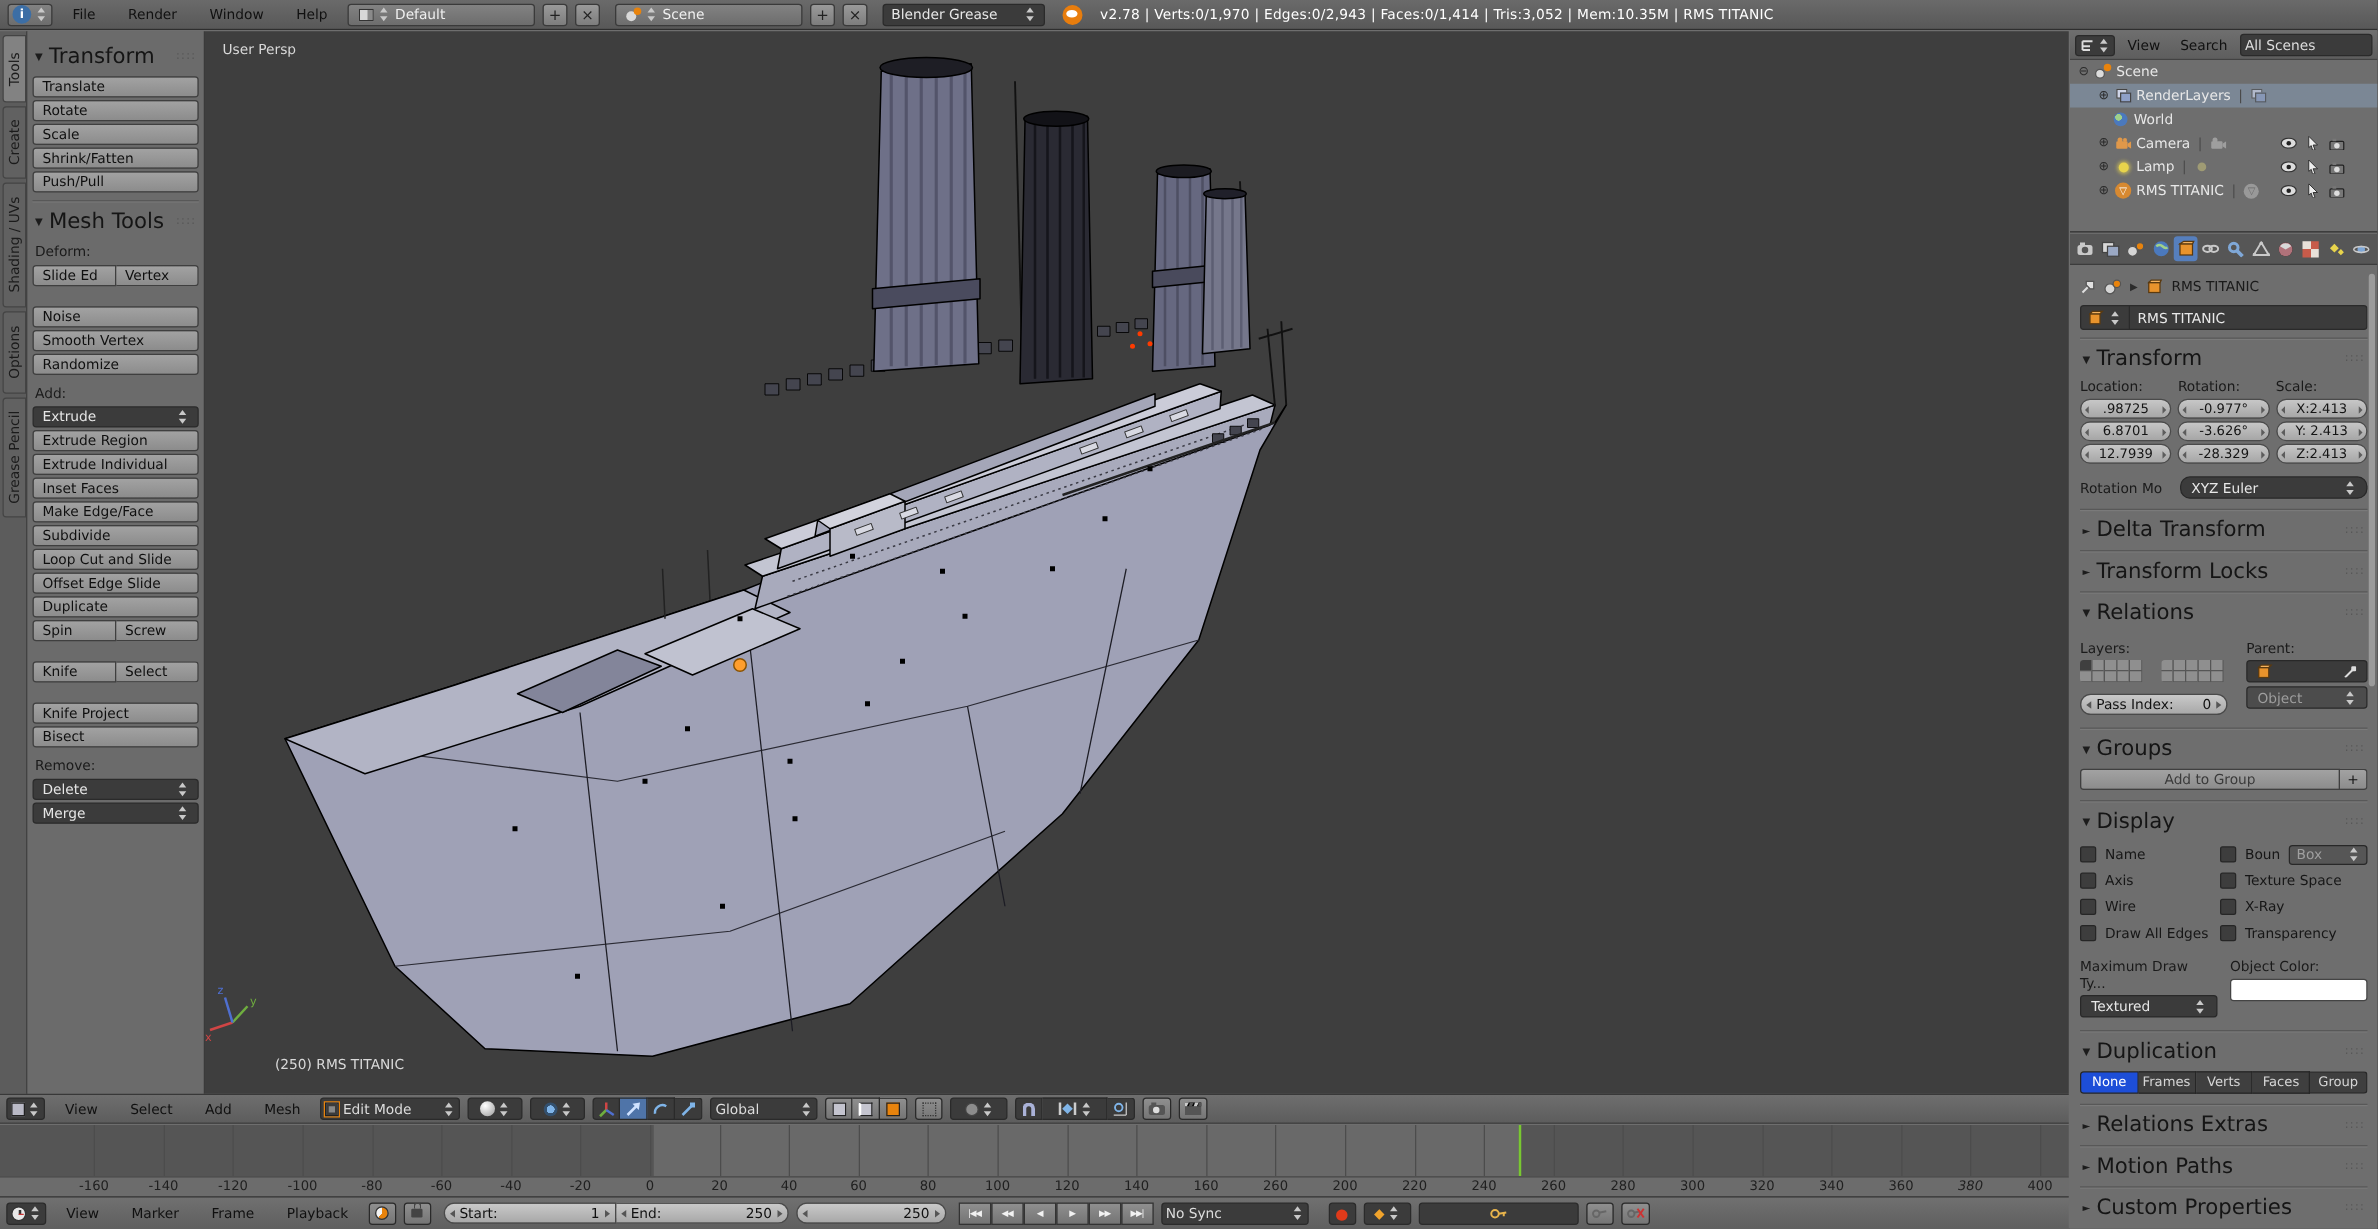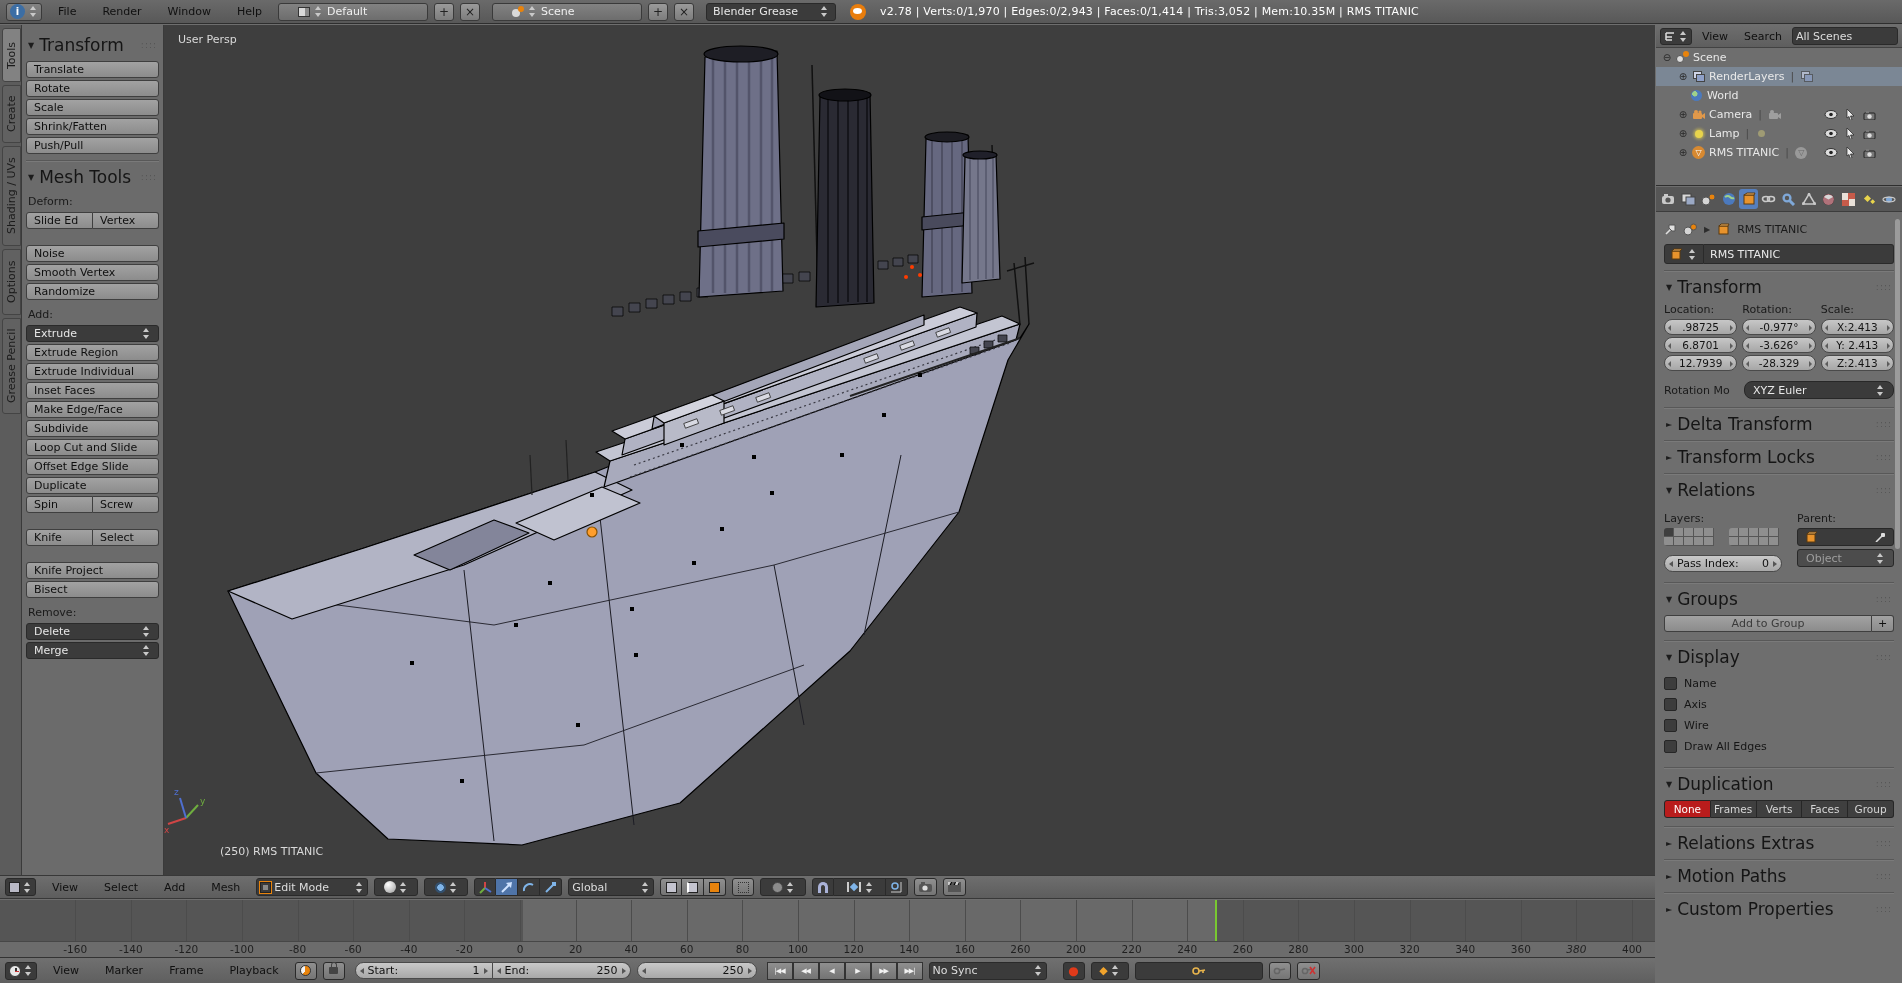--- a/index.html
+++ b/index.html
@@ -2,21 +2,21 @@
 <html><head>
 <meta charset="utf-8">
 <style>
   *{box-sizing:border-box;margin:0;padding:0}
   html,body{width:1902px;height:983px;overflow:hidden}
   body{font-family:"DejaVu Sans",sans-serif;font-size:11px;background:#6e6e6e;color:#111;position:relative}
   .abs{position:absolute}
   
   #topbar{left:0;top:0;width:1902px;height:24px;background:linear-gradient(#6a6a6a,#585858);border-bottom:1px solid #2e2e2e;display:flex;align-items:center;gap:6px;padding:0 6px;z-index:5}
   .menu{color:#101010;padding:0 10px;cursor:default}
-  .field{display:flex;align-items:center;background:linear-gradient(#828282,#6d6d6d);border:1px solid #3a3a3a;border-radius:3px;height:18px;color:#f0f0f0;padding:0 19px;gap:4px}
+  .field{display:flex;align-items:center;background:linear-gradient(#828282,#6d6d6d);border:1px solid #3a3a3a;border-radius:3px;height:18px;color:#f0f0f0;padding:0 8px;gap:4px}
   .sqbtn{width:20px;height:18px;background:linear-gradient(#9a9a9a,#7d7d7d);border:1px solid #3a3a3a;border-radius:3px;color:#222;display:flex;align-items:center;justify-content:center;font-size:12px}
   .dbtn{display:flex;align-items:center;gap:5px;background:#3b3b3b;border:1px solid #2a2a2a;border-radius:3px;height:18px;color:#e8e8e8;padding:0 6px}
   .ud{width:9px;height:11px;position:relative;flex:0 0 9px}
   .ud::before,.ud::after{content:"";position:absolute;left:1px;border-left:3.5px solid transparent;border-right:3.5px solid transparent}
   .ud::before{top:0;border-bottom:4px solid #c9c9c9}
   .ud::after{bottom:0;border-top:4px solid #c9c9c9}
   .stats{color:#fff;margin-left:8px;letter-spacing:.2px}
   .blogo{width:16px;height:16px;border-radius:50%;background:#e87d0d;position:relative;flex:0 0 16px}
   .blogo::after{content:"";position:absolute;left:3px;top:4px;width:9px;height:6px;border-radius:50%;background:#fff}
   .infoicon{width:15px;height:15px;border-radius:50%;background:#3c6ea5;color:#fff;font-size:10px;display:flex;align-items:center;justify-content:center;font-weight:bold}
@@ -98,21 +98,21 @@
   .ddark{height:18px;background:#3b3b3b;border:1px solid #282828;border-radius:8px;color:#e8e8e8;display:flex;align-items:center;padding:0 8px}
   .chk{width:13px;height:13px;background:#3d3d3d;border:1px solid #262626;border-radius:2px;flex:0 0 13px}
   .chkrow{display:flex;align-items:center;gap:7px;height:21px;color:#161616}
   .lcell{width:11px;height:10px;background:#8f8f8f;border:1px solid #565656;margin:-1px 0 0 -1px}
   .lcell.active{background:#3f3f3f}
   .lgrid{display:flex;flex-wrap:wrap;width:58px;border-radius:3px;overflow:hidden}
   .segrow{display:flex}
   .seg{flex:1;height:18px;background:#3f3f3f;border:1px solid #262626;border-left:none;color:#d5d5d5;display:flex;align-items:center;justify-content:center;font-size:10.5px}
   .seg:first-child{border-left:1px solid #262626;border-radius:3px 0 0 3px}
   .seg:last-child{border-radius:0 3px 3px 0}
-  .seg.active{background:#b91c1c;color:#fff}
+  .seg.active{background:#1d4ed8;color:#fff}
   .scrollv{position:absolute;width:5px;border-radius:3px;background:#9b9b9b}
   .eyedrop{width:10px;height:10px}
   svg{display:block}
 </style>
 </head>
 <body>
 
 <div id="topbar" class="abs">
   <div class="field" style="padding:0 3px">
     <span class="infoicon">i</span>
@@ -976,20 +976,55 @@
           </div>
         <div class="chkrow">
             <span class="chk"></span>
             <span>Wire</span>
           </div>
         <div class="chkrow">
             <span class="chk"></span>
             <span>Draw All Edges</span>
           </div>
       </div>
+      <div style="flex:1">
+        <div class="chkrow">
+          <span class="chk"></span>
+            <span>Boun</span>
+          <div class="ddark" style="height:16px;flex:1;background:#565656;color:#9f9f9f;border-radius:3px;padding:0 5px">
+            <span style="flex:1">Box</span>
+              <span class="ud"></span>
+          </div>
+        </div>
+        <div class="chkrow">
+            <span class="chk"></span>
+            <span>Texture Space</span>
+          </div>
+        <div class="chkrow">
+            <span class="chk"></span>
+            <span>X-Ray</span>
+          </div>
+        <div class="chkrow">
+            <span class="chk"></span>
+            <span>Transparency</span>
+          </div>
+      </div>
+    </div>
+    <div style="display:flex;gap:10px;margin-top:4px">
+      <div style="flex:1">
+        <div class="plabel">Maximum Draw Ty...</div>
+        <div class="ddark" style="border-radius:3px">
+          <span style="flex:1">Textured</span>
+            <span class="ud"></span>
+        </div>
+      </div>
+      <div style="flex:1">
+        <div class="plabel">Object Color:</div>
+        <div style="height:18px;background:#fff;border:1px solid #444;border-radius:3px"></div>
+      </div>
     </div>
     <div class="divider" style="margin-top:10px"></div>
     <div class="phead">
       <span class="arr open"></span>
       <span>Duplication</span>
         <span class="grip"></span>
     </div>
     <div class="segrow" style="margin:2px 0 8px 0">
       <div class="seg active">None</div>
       <div class="seg">Frames</div>

